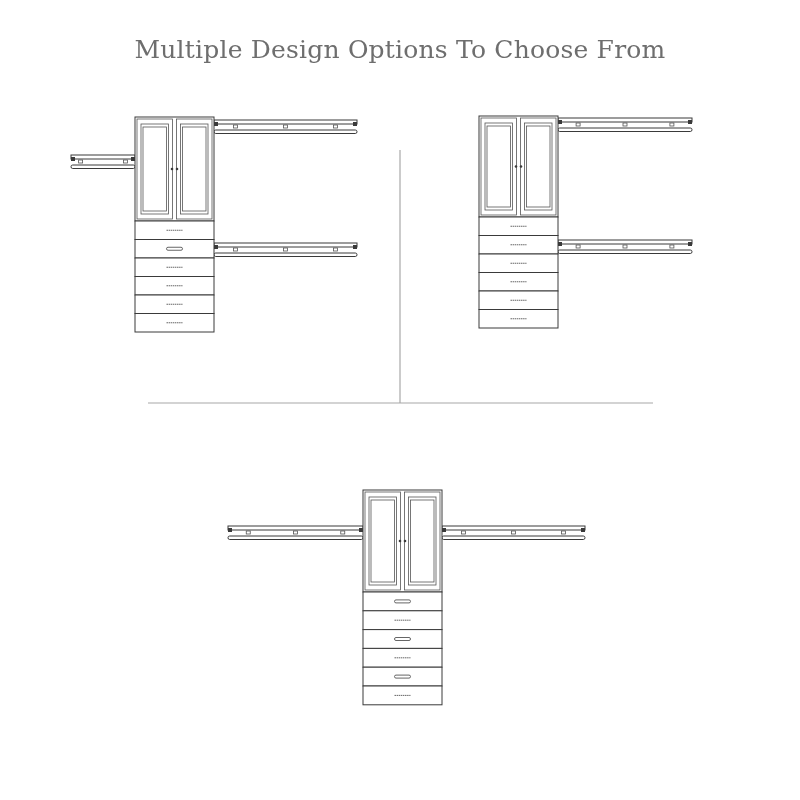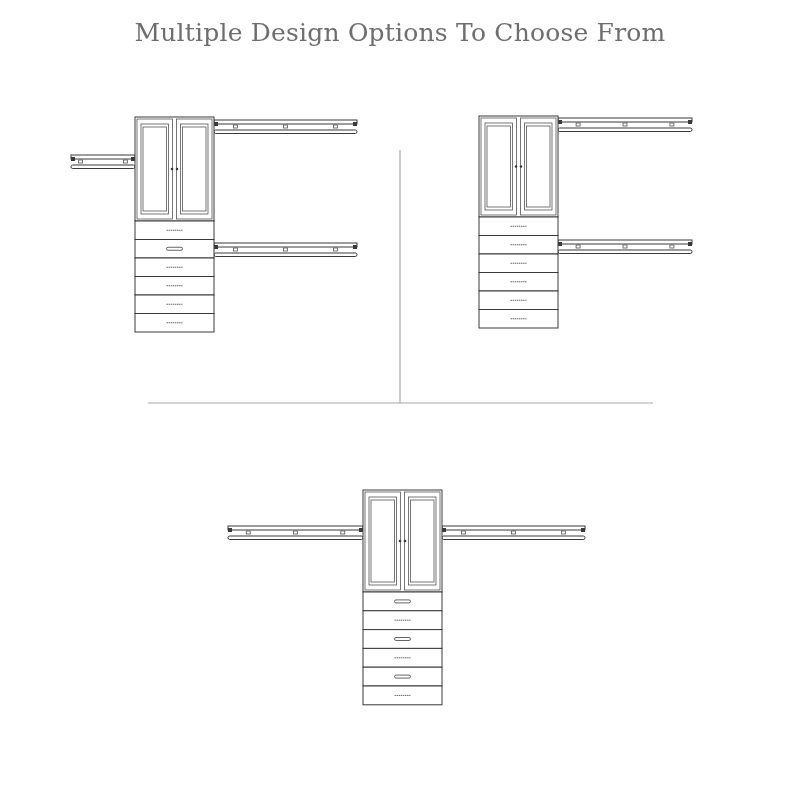--- a/index.html
+++ b/index.html
@@ -1,18 +1,18 @@
 <!DOCTYPE html>
 <html><head>
   <meta charset="utf-8">
   <style>
     html, body { margin: 0; padding: 0; background: #ffffff; }
     body { width: 800px; height: 800px; position: relative; overflow: hidden; }
     .title {
-      position: absolute; left: 0; top: 18px; width: 800px;
+      position: absolute; left: 0; top: 35px; width: 800px;
       text-align: center;
       font-family: "DejaVu Serif", serif;
       font-size: 25px; color: #6e6e6e; letter-spacing: 0.2px;
     }
     svg#canvas { position: absolute; left: 0; top: 0; }
     .stroke { stroke: #3a3a3a; fill: #ffffff; stroke-width: 1; }
     .thin { stroke: #555555; fill: none; stroke-width: 0.8; }
     .divider { stroke: #a8a8a8; stroke-width: 1.2; }
     .handle { stroke: #555; stroke-width: 0.9; fill: none; }
   </style>

